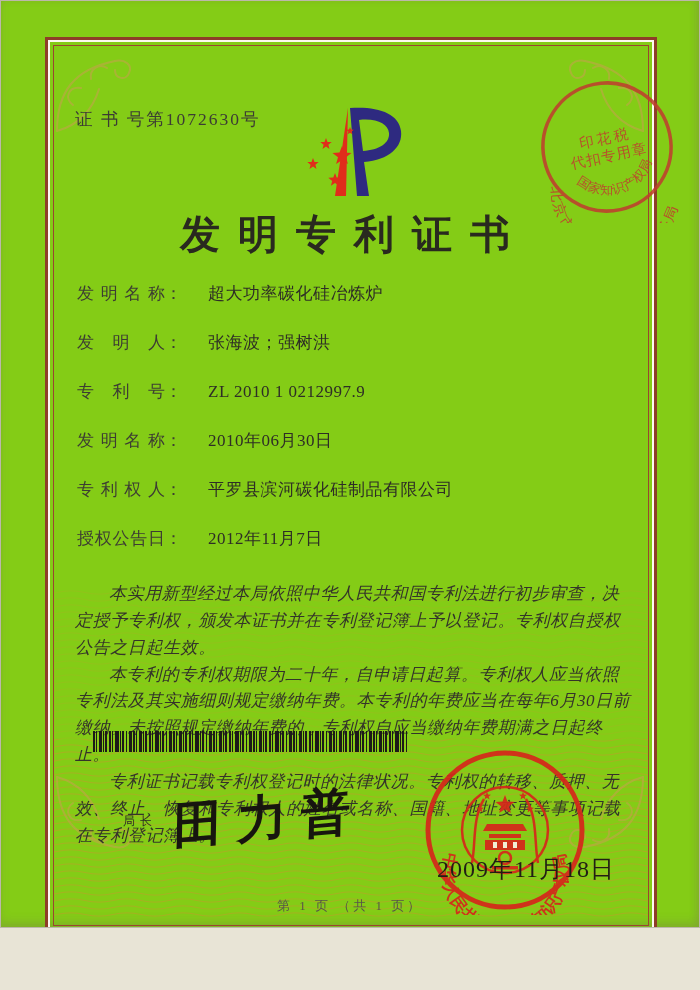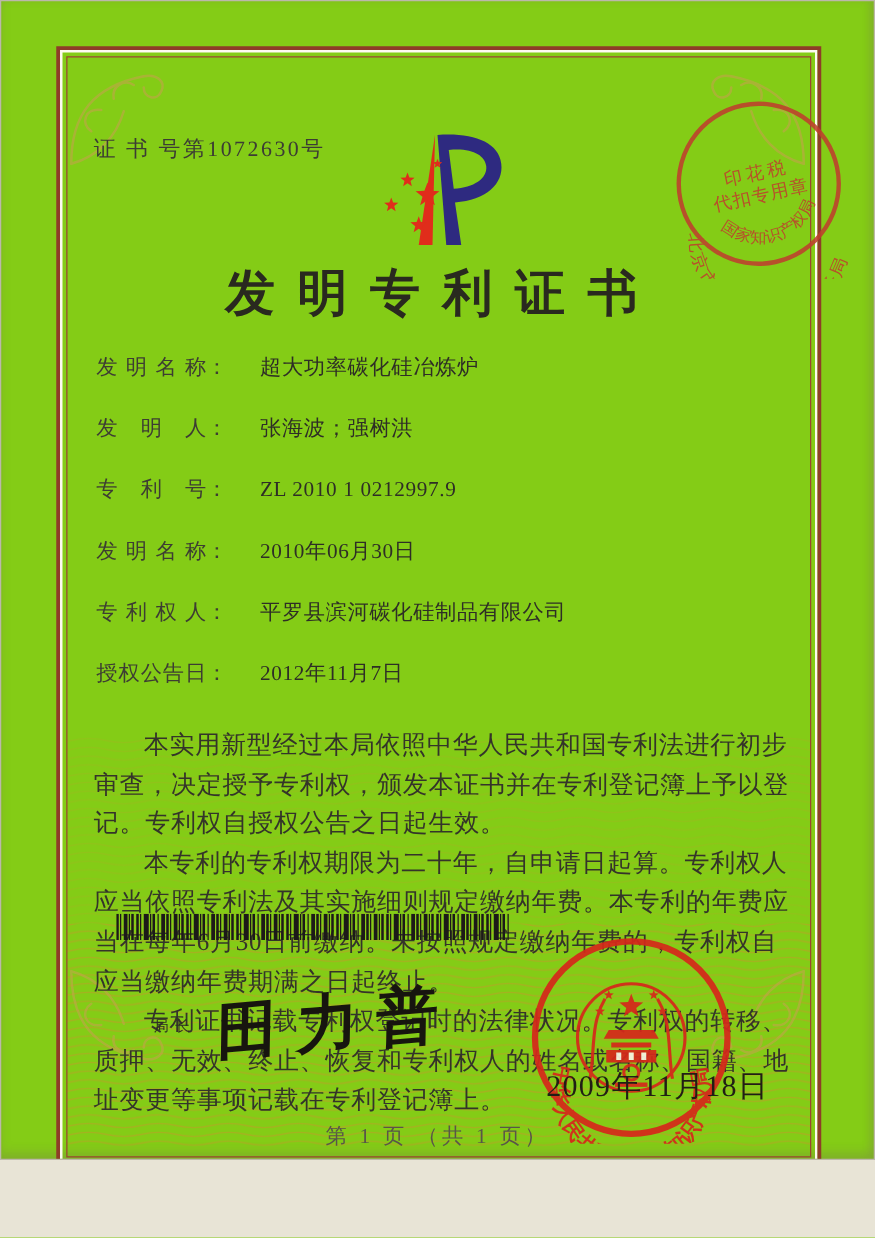--- a/index.html
+++ b/index.html
@@ -35,37 +35,37 @@
     color:#29291f; }
 
   .fields { position:absolute; left:76px; top:281px; width:540px; }
   .field-row { position:absolute; left:0; white-space:nowrap; color:#33332a; font-size:17px; }
   .field-label { display:inline-block; width:88px; text-align:justify; text-align-last:justify;
     color:#3d3d33; vertical-align:bottom; }
   .field-colon { display:inline-block; margin-right:6px; color:#3d3d33; }
   .field-value { color:#2e2e26; letter-spacing:.5px;margin-left:20px; }
 
   .body-text { position:absolute; left:74px; top:580px; width:558px;
-    font-size:20px; line-height:1.58; color:#34342a; 
+    font-size:17px; line-height:1.58; color:#34342a; font-style:italic;
     letter-spacing:.6px; }
   .body-text p { text-indent:2em; }
 
   .barcode { position:absolute; left:92px; top:730px; }
 
   .director { position:absolute; left:122px; top:812px; font-size:12px; letter-spacing:5px;
     color:#2d2d25; }
   .signature { position:absolute; left:172px; top:784px; font-size:50px; font-weight:700;
     color:#17150f; letter-spacing:14px; transform:rotate(-5deg) skewX(-6deg); white-space:nowrap; }
 
   .authority-seal { position:absolute; left:419px; top:744px; }
   .issue-date { position:absolute; left:436px; top:852px; font-size:24px; color:#211e15;
     letter-spacing:1px; white-space:nowrap; }
 
   .footer { position:absolute; left:0; right:0; top:896px; text-align:center;
-    font-size:17px; letter-spacing:3px; color:#59554a; }
+    font-size:13px; letter-spacing:3px; color:#59554a; }
 </style>
 </head>
 <body>
 
 <div id="page">
 
   <svg class="waves" width="700" height="990">
     <defs>
       <pattern id="wv" width="56" height="7" patternUnits="userSpaceOnUse">
         <path d="M0,3.5 Q14,0.2 28,3.5 T56,3.5" fill="none" stroke="#cf8f2e" stroke-width="1"></path>

